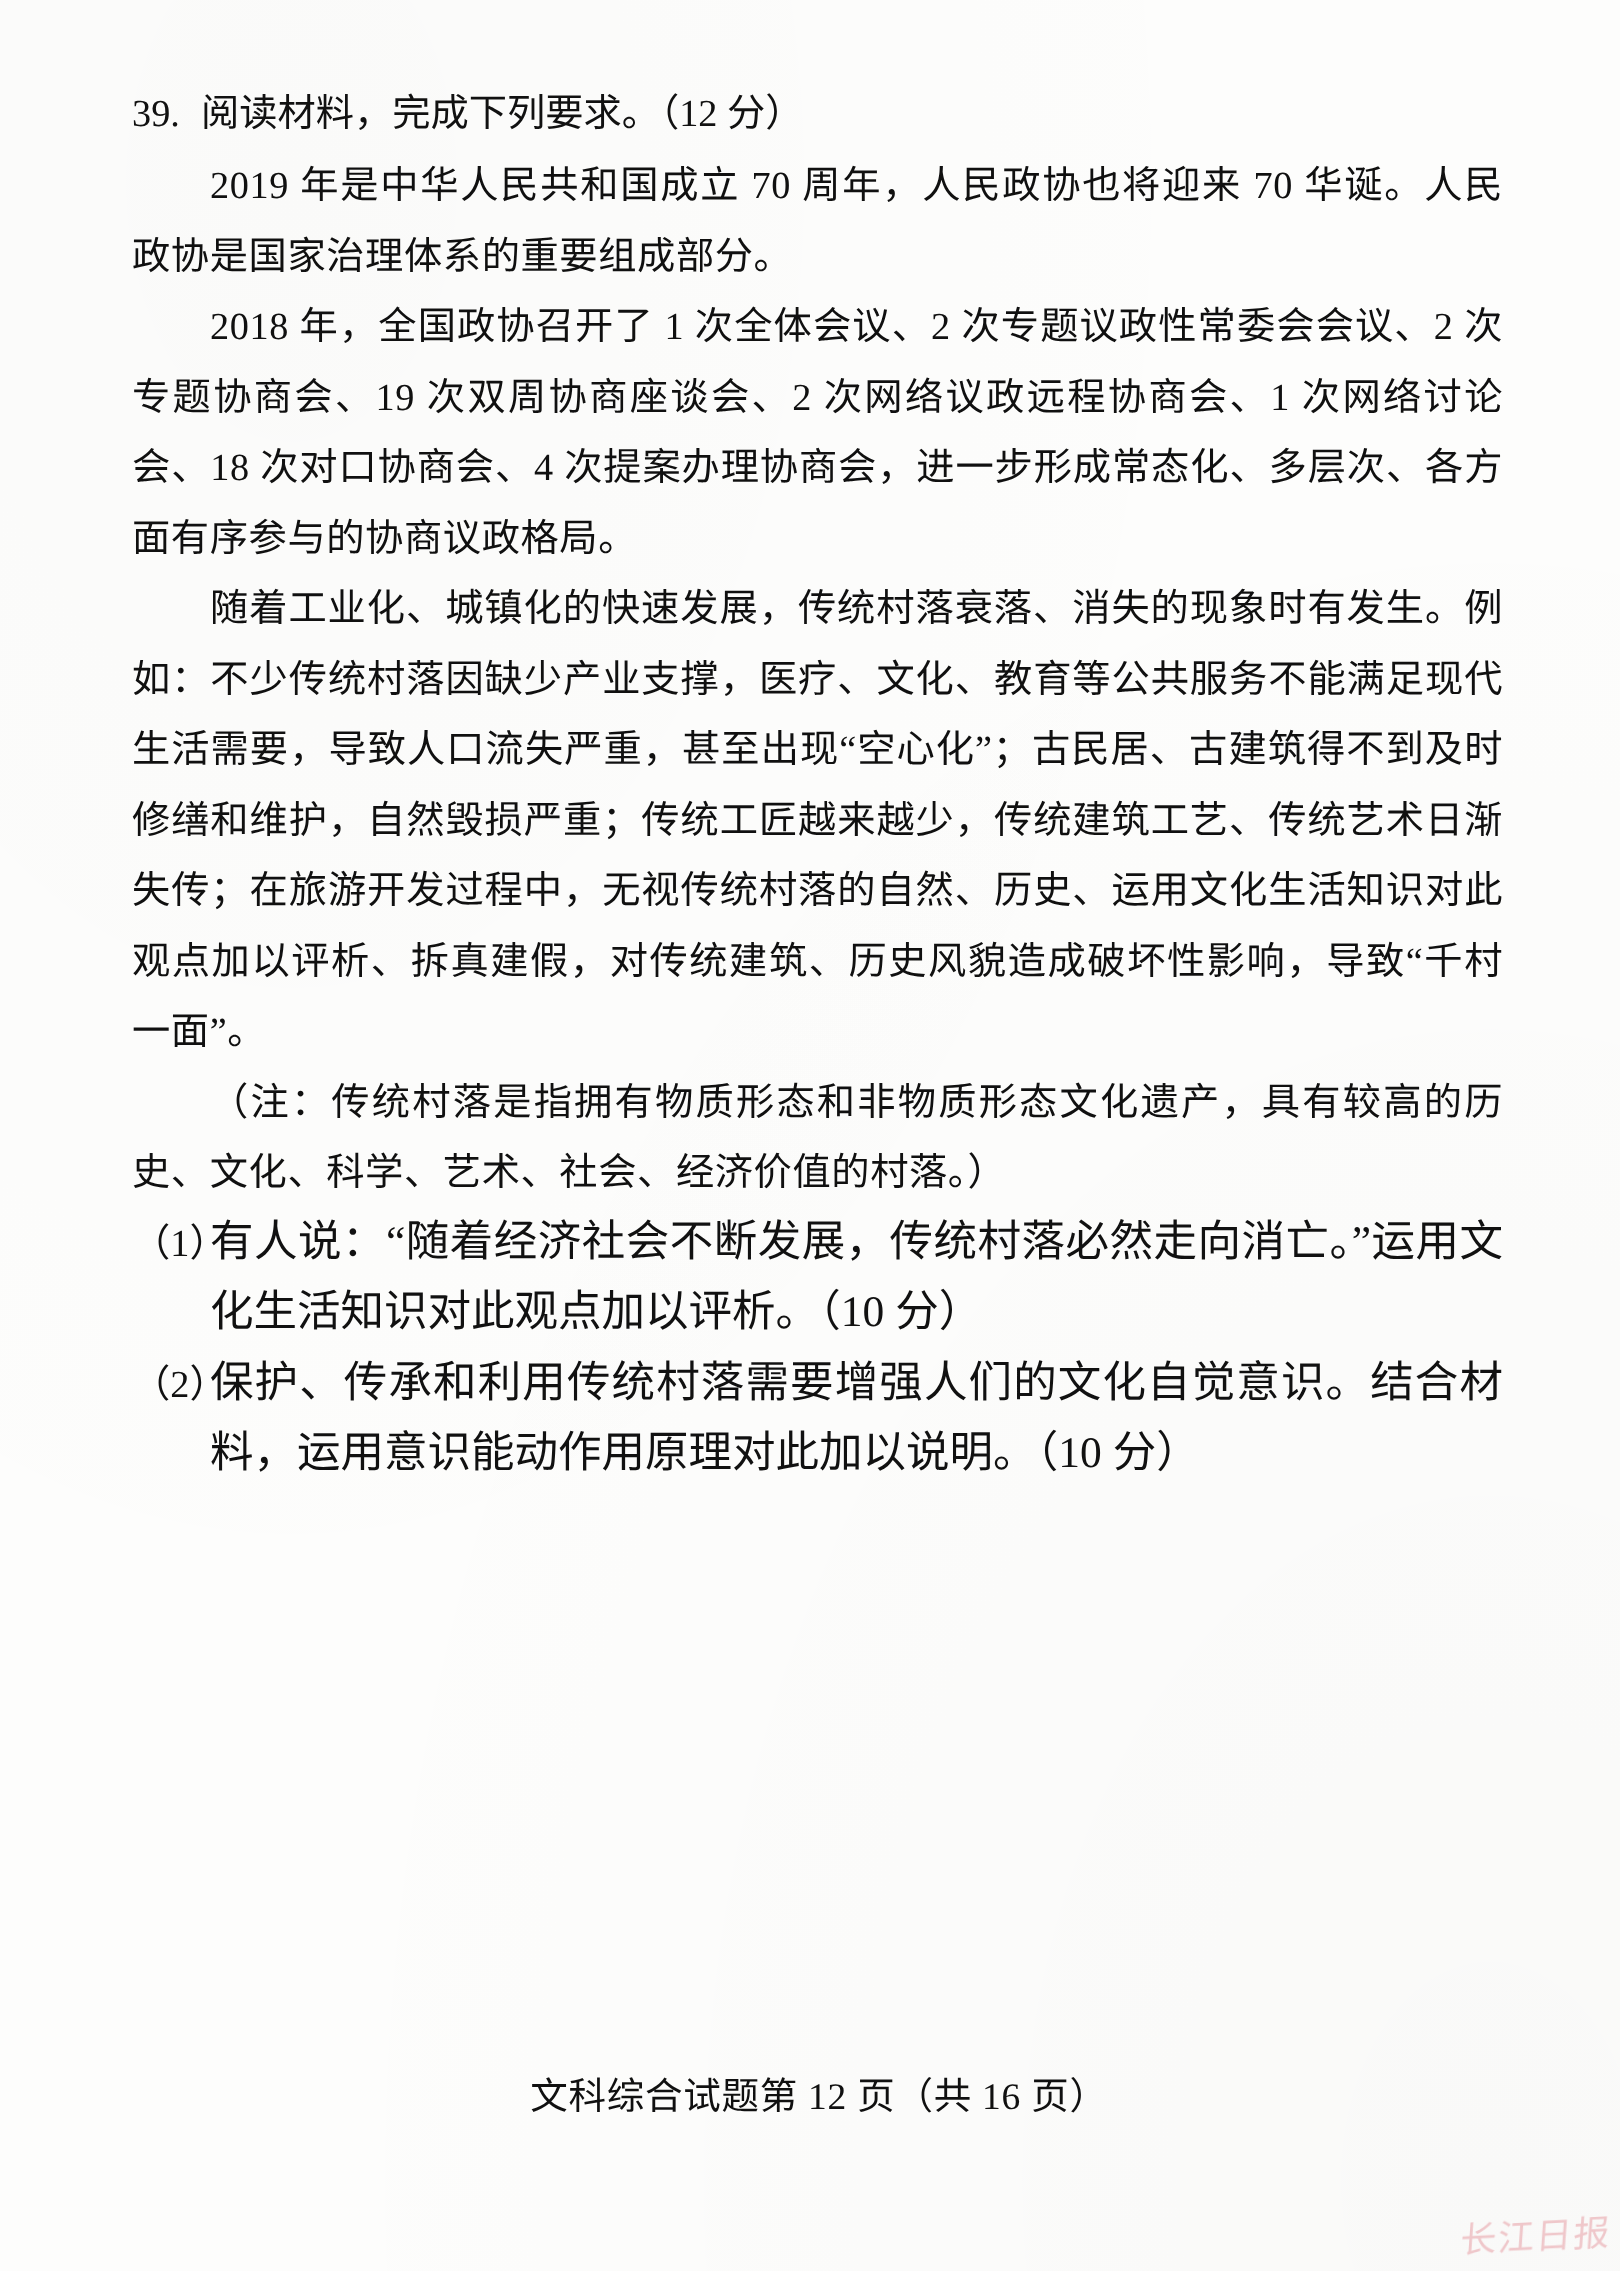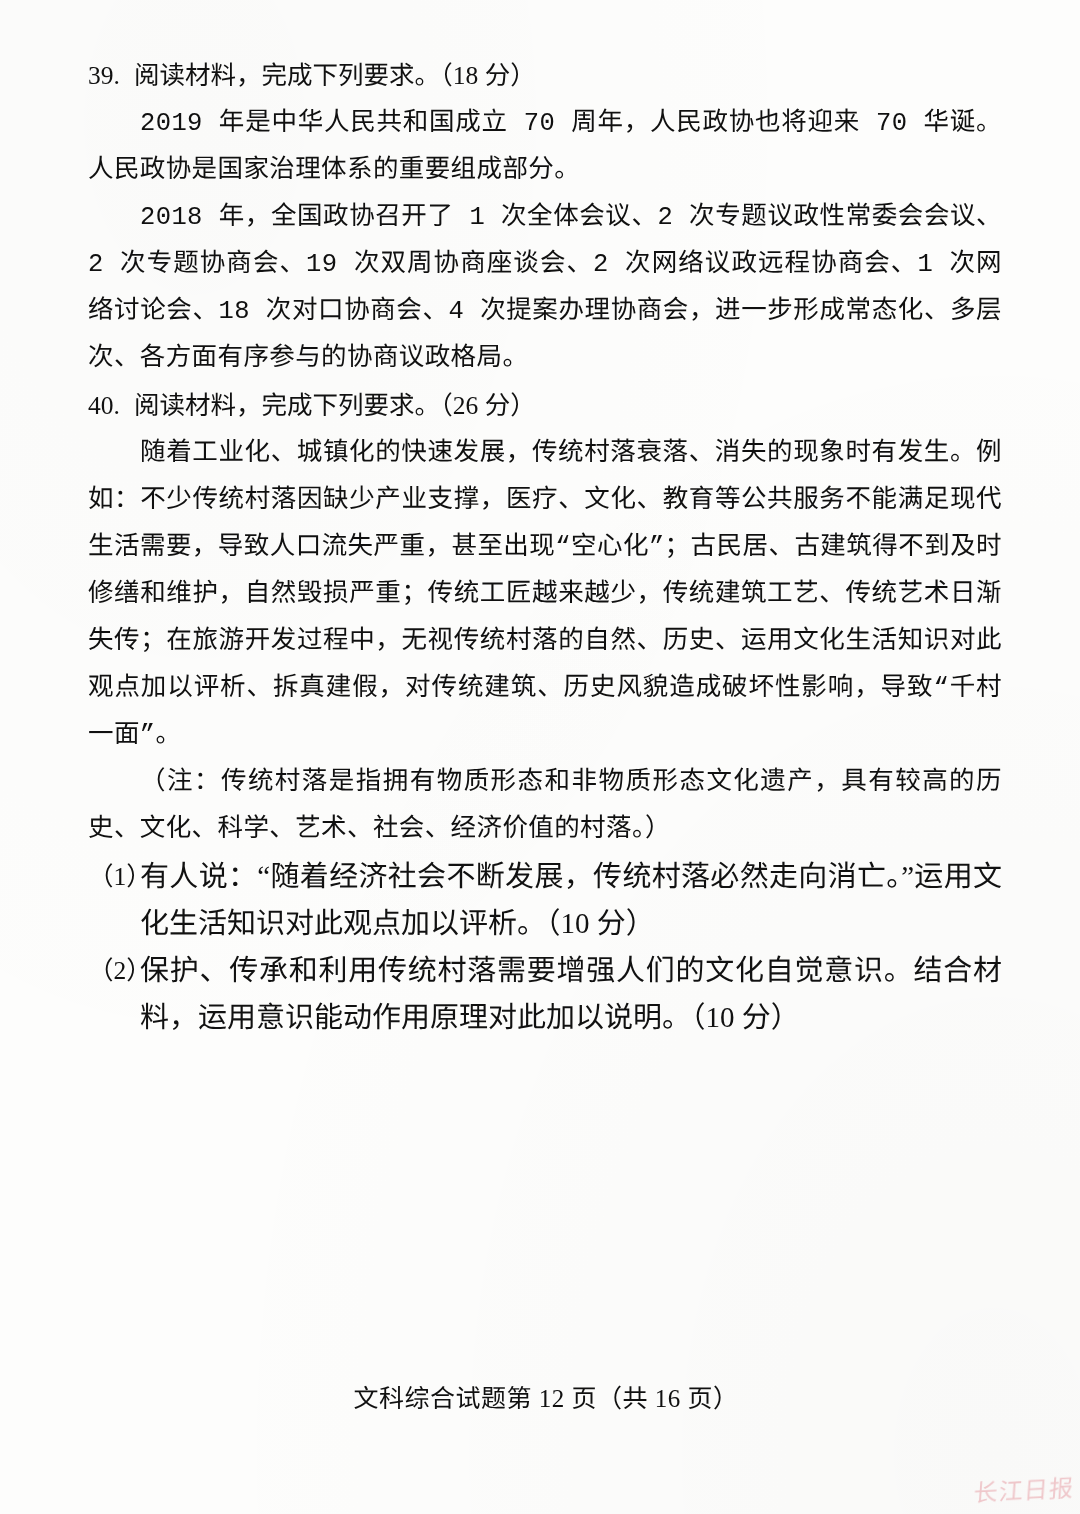--- a/index.html
+++ b/index.html
@@ -31,21 +31,20 @@
       #fdfdfc;
   }
 
   .body-text {
     font-size: 25.5px;
     line-height: 47px;
     letter-spacing: 0.4px;
     text-align: justify;
     text-justify: inter-character;
     color: #101010;
-    font-family: Liberation Mono, monospace;
   }
 
   
   .q-head {
     display: flex;
     align-items: center;
     margin: 0 0 1px 0;
   }
   .q-head .q-num {
     flex: 0 0 auto;
@@ -118,30 +117,26 @@
     user-select: none;
   }
 </style>
 </head>
 <body>
 
 <div class="page">
 
   <div class="q-head">
     <span class="q-num">39.</span>
-    <span class="q-text">阅读材料，完成下列要求。（18 分）</span>
+    <span class="q-text">阅读材料，完成下列要求。（12 分）</span>
   </div>
 
   <p class="body-text para">2019 年是中华人民共和国成立 70 周年，人民政协也将迎来 70 华诞。人民政协是国家治理体系的重要组成部分。</p>
   <p class="body-text para">2018 年，全国政协召开了 1 次全体会议、2 次专题议政性常委会会议、2 次专题协商会、19 次双周协商座谈会、2 次网络议政远程协商会、1 次网络讨论会、18 次对口协商会、4 次提案办理协商会，进一步形成常态化、多层次、各方面有序参与的协商议政格局。</p>
 
-  <div class="q-head">
-    <span class="q-num">40.</span>
-    <span class="q-text">阅读材料，完成下列要求。（26 分）</span>
-  </div>
 
   <p class="body-text para">随着工业化、城镇化的快速发展，传统村落衰落、消失的现象时有发生。例如：不少传统村落因缺少产业支撑，医疗、文化、教育等公共服务不能满足现代生活需要，导致人口流失严重，甚至出现“空心化”；古民居、古建筑得不到及时修缮和维护，自然毁损严重；传统工匠越来越少，传统建筑工艺、传统艺术日渐失传；在旅游开发过程中，无视传统村落的自然、历史、运用文化生活知识对此观点加以评析、拆真建假，对传统建筑、历史风貌造成破坏性影响，导致“千村一面”。</p>
   <p class="body-text para">（注：传统村落是指拥有物质形态和非物质形态文化遗产，具有较高的历史、文化、科学、艺术、社会、经济价值的村落。）</p>
 
   <div class="subq">
     <span class="subq-num">（1）</span>
     <span class="subq-body">有人说：“随着经济社会不断发展，传统村落必然走向消亡。”运用文化生活知识对此观点加以评析。（10 分）</span>
   </div>
 
   <div class="subq">

